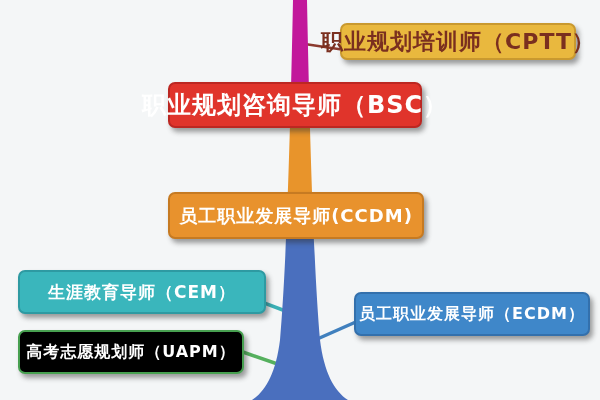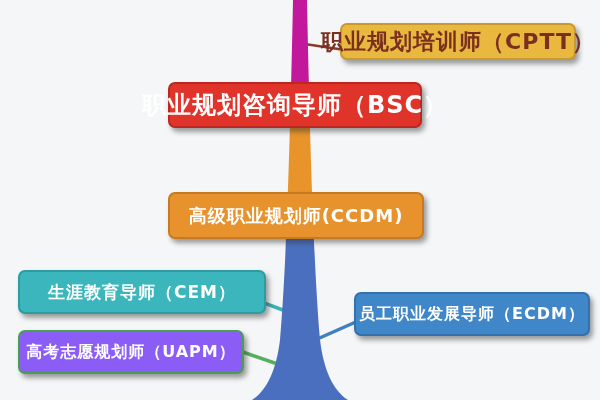--- a/index.html
+++ b/index.html
@@ -64,28 +64,28 @@
 
   <div class="node node-cptt" style="background: rgb(233, 184, 62); border-color: rgb(201, 153, 47); color: rgb(122, 47, 31);">
     <span>职业规划培训师（CPTT）</span>
   </div>
 
   <div class="node node-bsc" style="background: rgb(224, 52, 43); border-color: rgb(188, 39, 34); color: rgb(255, 255, 255);">
     <span>职业规划咨询导师（BSC）</span>
   </div>
 
   <div class="node node-ccdm" style="background: rgb(232, 146, 45); border-color: rgb(198, 122, 34); color: rgb(255, 255, 255);">
-    <span>高级职业规划师(CCDM)</span>
+    <span>员工职业发展导师(CCDM)</span>
   </div>
 
   <div class="node node-cem" style="background: rgb(58, 182, 188); border-color: rgb(46, 154, 162); color: rgb(255, 255, 255);">
     <span>生涯教育导师（CEM）</span>
   </div>
 
-  <div class="node node-uapm" style="background: #8b5cf6; border-color: rgb(71, 160, 80); color: rgb(255, 255, 255);">
+  <div class="node node-uapm" style="background: #000000; border-color: rgb(71, 160, 80); color: rgb(255, 255, 255);">
     <span>高考志愿规划师（UAPM）</span>
   </div>
 
   <div class="node node-ecdm" style="background: rgb(63, 135, 201); border-color: rgb(51, 112, 172); color: rgb(255, 255, 255);">
     <span>员工职业发展导师（ECDM）</span>
   </div>
 
 </div>
 
 </body></html>

